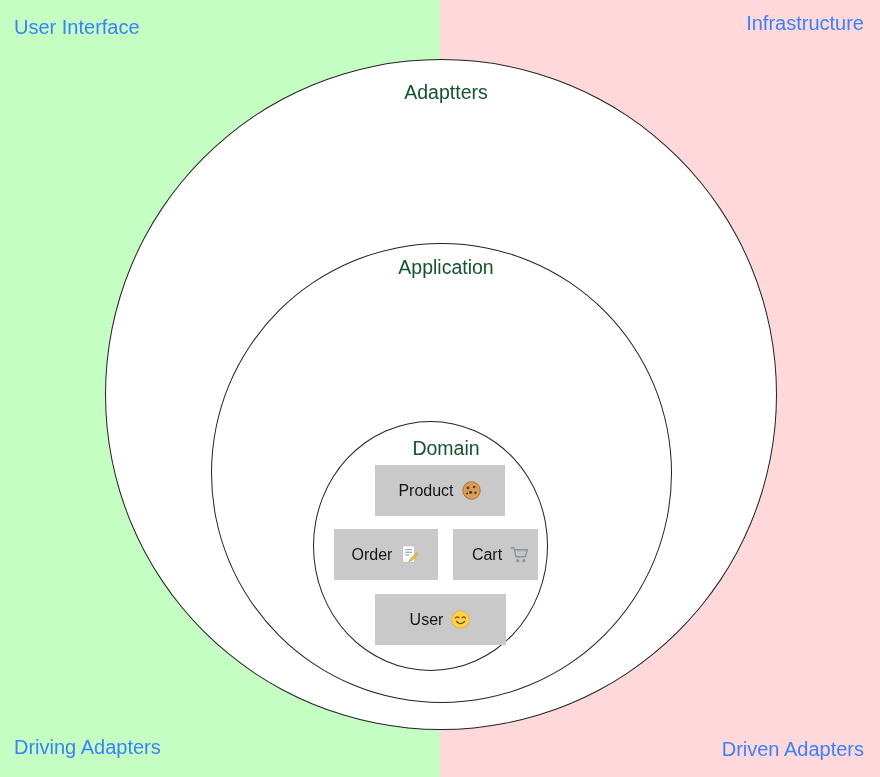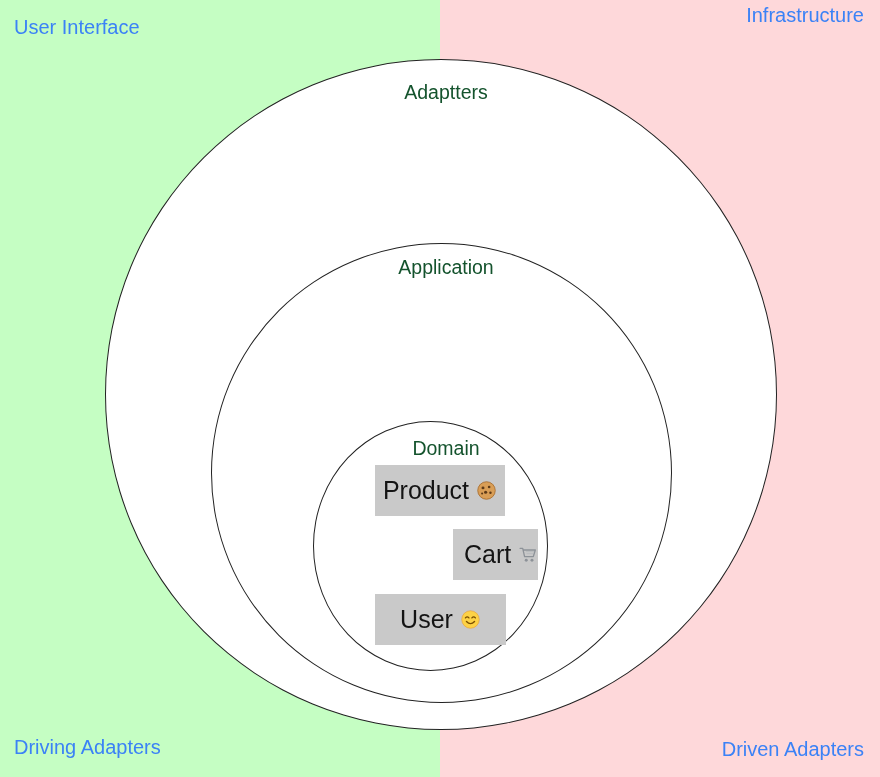--- a/index.html
+++ b/index.html
@@ -44,40 +44,40 @@
   .lbl-domain      { top: 437px; }
 
   
   .entity {
     position: absolute;
     background: var(--entity-box, #c9c9c9);
     display: flex;
     align-items: center;
     justify-content: center;
     gap: 7px;
-    font-size: 25px;
+    font-size: 16px;
     color: #141414;
     box-sizing: border-box;
   }
   .entity-product { left: 375px; top: 465px; width: 130px; height: 51px; }
   .entity-order   { left: 334px; top: 529px; width: 104px; height: 51px; }
   .entity-cart    { left: 453px; top: 529px; width:  85px; height: 51px; padding-left: 11px; }
   .entity-user    { left: 375px; top: 594px; width: 131px; height: 51px; align-items: center; }
   .entity .icon { display: inline-flex; width: 21px; height: 21px; }
   .entity .icon svg { width: 100%; height: 100%; }
 
   
   .corner {
     position: absolute;
     font-size: 20px;
     color: #3b82f6;
     white-space: nowrap;
   }
   .corner-tl { left: 14px;  top: 16px; }
-  .corner-tr { right: 16px; top: 4px; }
+  .corner-tr { right: 16px; top: 12px; }
   .corner-bl { left: 14px;  top: 736px; }
   .corner-br { right: 16px; top: 738px; z-index: 7; }
 
   .watermark {
     position: absolute;
     right: 24px;
     top: 730px;
     font-size: 18px;
     letter-spacing: 1px;
     color: rgba(135, 135, 135, 0.62);
@@ -108,20 +108,32 @@
         <circle cx="12" cy="12" r="10" fill="#d99e56" stroke="#a96e2f" stroke-width="1"></circle>
         <circle cx="8" cy="9" r="1.7" fill="#5d3a18"></circle>
         <circle cx="15" cy="8" r="1.5" fill="#5d3a18"></circle>
         <circle cx="11" cy="14" r="1.8" fill="#5d3a18"></circle>
         <circle cx="16.5" cy="14.5" r="1.4" fill="#5d3a18"></circle>
         <circle cx="7" cy="15.5" r="1.2" fill="#5d3a18"></circle>
       </svg>
     </span>
   </div>
 
+  <div class="entity entity-order">
+    <span>Order</span>
+    <span class="icon" title="📝">
+      <svg viewBox="0 0 24 24">
+        <rect x="4" y="2" width="14" height="19" rx="1.5" fill="#fafafa" stroke="#b9bcc1"></rect>
+        <line x1="7" y1="6.5" x2="15" y2="6.5" stroke="#9aa0a6" stroke-width="1.2"></line>
+        <line x1="7" y1="9.5" x2="15" y2="9.5" stroke="#9aa0a6" stroke-width="1.2"></line>
+        <line x1="7" y1="12.5" x2="12" y2="12.5" stroke="#9aa0a6" stroke-width="1.2"></line>
+        <path d="M20.5 9.5 L13 17 L11 20.8 L14.8 18.8 L22.3 11.3 Z" fill="#f5b83d" stroke="#c7912a" stroke-width="0.6"></path>
+      </svg>
+    </span>
+  </div>
 
   <div class="entity entity-cart">
     <span>Cart</span>
     <span class="icon" title="🛒">
       <svg viewBox="0 0 24 24">
         <path d="M2.5 4.5 h3.2 l2.3 10 h10.6 l2.4 -8 h-14" fill="none" stroke="#8d9298" stroke-width="1.6" stroke-linejoin="round" stroke-linecap="round"></path>
         <line x1="9.6" y1="8.5" x2="19.6" y2="8.5" stroke="#b3b7bb" stroke-width="0.9"></line>
         <line x1="10.4" y1="11" x2="18.8" y2="11" stroke="#b3b7bb" stroke-width="0.9"></line>
         <circle cx="10" cy="19" r="1.8" fill="#8d9298"></circle>
         <circle cx="17" cy="19" r="1.8" fill="#8d9298"></circle>

